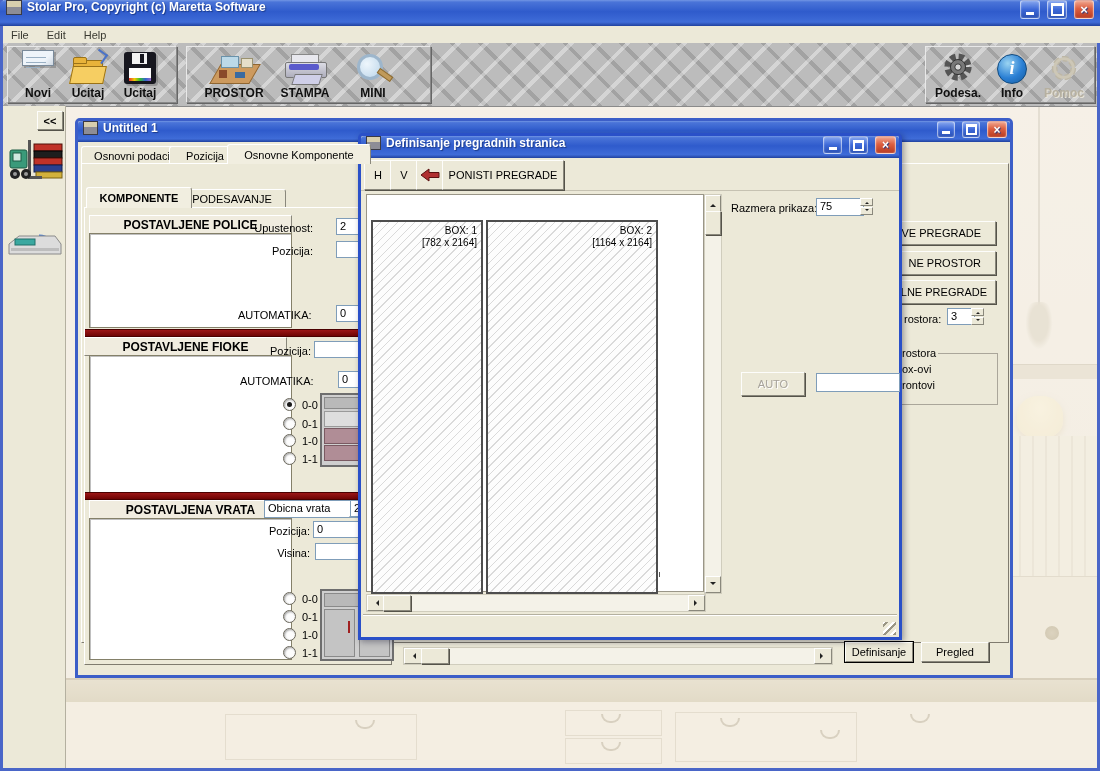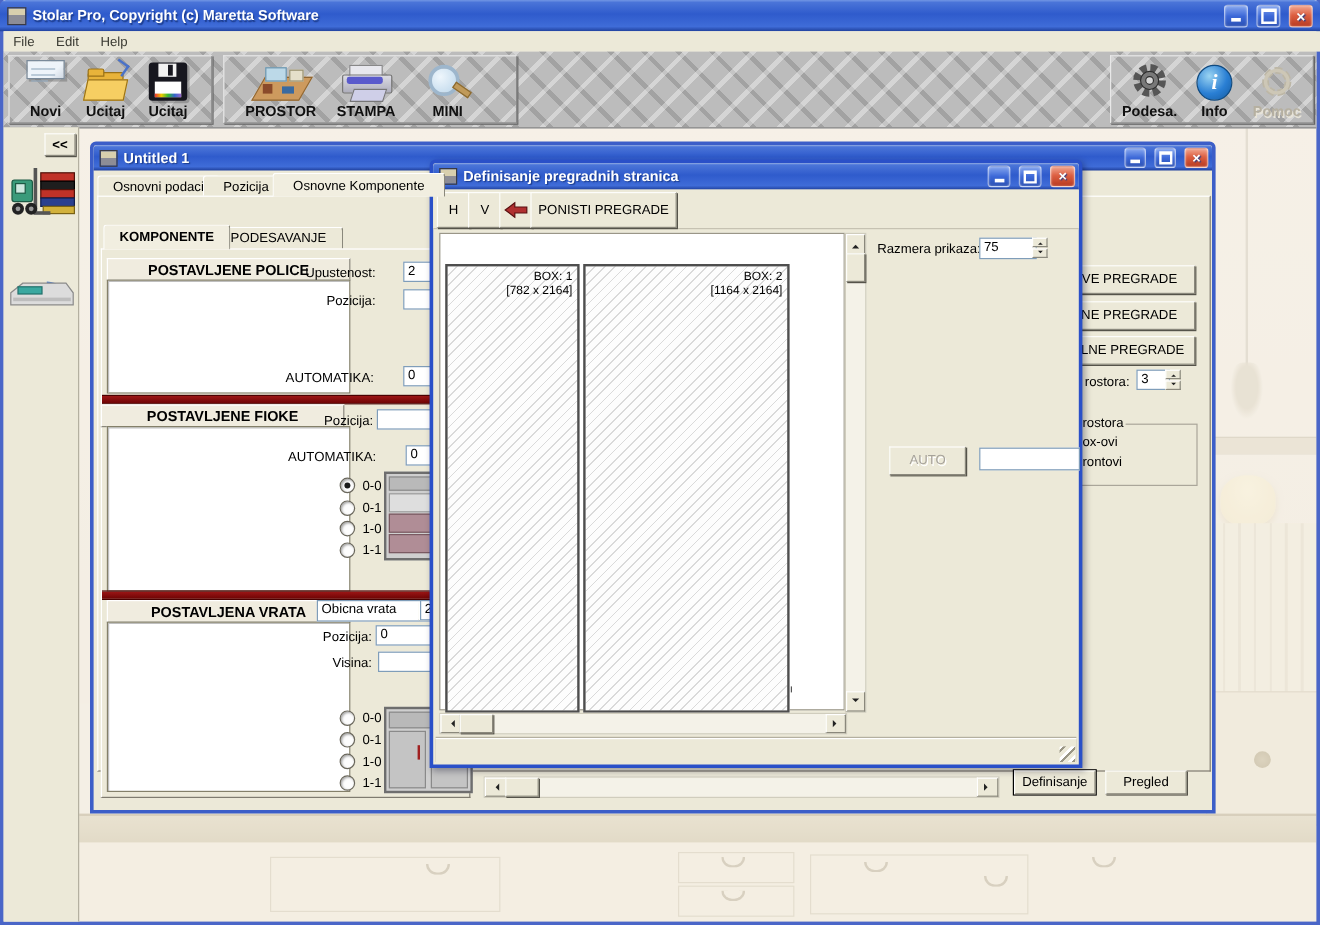--- a/index.html
+++ b/index.html
@@ -2,21 +2,21 @@
 <html><head>
 <meta charset="utf-8">
 <style>
   html,body{margin:0;padding:0;background:#444;}
   #screen{position:relative;width:1100px;height:771px;overflow:hidden;
     font-family:"Liberation Sans", sans-serif;font-size:11px;color:#000;
     background:#f2ede2;}
   .abs{position:absolute;}
   
   .titlebar{background:linear-gradient(180deg,#7296e4 0%,#4a74d8 8%,#2f5bcc 45%,#3f6cd8 85%,#20419e 100%);
-    color:#fff;font-weight:bold;font-size:12px;display:flex;align-items:center;gap:5px;
+    color:#fff;font-weight:bold;font-size:12px;display:flex;gap:5px;
     text-shadow:1px 1px 1px #1a3a8a;}
   .tb-btn{width:18px;height:17px;border-radius:3px;border:1px solid rgba(255,255,255,.55);
     display:flex;align-items:center;justify-content:center;color:#fff;font-size:11px;line-height:1;
     background:linear-gradient(180deg,#86a6ee 0%,#3c68d8 50%,#2a50b4 100%);box-shadow:inset 0 0 2px rgba(255,255,255,.4);}
   .tb-btn.close{background:linear-gradient(180deg,#f0a58e 0%,#dd5f41 45%,#b83a20 100%);}
   .minbar{width:8px;height:3px;background:#fff;margin-top:7px;}
   .maxbox{width:9px;height:8px;border:2px solid #fff;border-top-width:3px;}
   .winframe{border-left:3px solid #4a66c8;border-right:3px solid #4a66c8;border-bottom:3px solid #4a66c8;}
   .raised{border-top:1px solid #fff;border-left:1px solid #fff;border-right:1px solid #7f7b6f;border-bottom:1px solid #7f7b6f;}
   .btn{background:#ece9d8;border:1px solid #8a887c;border-top-color:#fdfdfb;border-left-color:#fdfdfb;
@@ -386,21 +386,21 @@
       <div style="position:absolute;left:2px;top:18px;width:29px;bottom:2px;background:#c4c4c4;border:1px solid #8a8a8a;"></div>
       <div style="position:absolute;right:2px;top:18px;width:29px;bottom:2px;background:#c4c4c4;border:1px solid #8a8a8a;"></div>
       <div style="position:absolute;left:26px;top:30px;width:2px;height:12px;background:#a02020;"></div>
       <div style="position:absolute;right:26px;top:30px;width:2px;height:12px;background:#a02020;"></div>
     </div>
 
     <div class="abs btn" style="left:785px;top:100px;width:133px;height:24px;justify-content:flex-end;padding-right:14px;box-sizing:border-box;">
       <span>VE PREGRADE</span>
     </div>
     <div class="abs btn" style="left:785px;top:130px;width:133px;height:24px;justify-content:flex-end;padding-right:14px;box-sizing:border-box;">
-      <span>NE PREGRADE</span>
+      <span>NE PROSTOR</span>
     </div>
     <div class="abs btn" style="left:785px;top:159px;width:133px;height:24px;justify-content:flex-end;padding-right:8px;box-sizing:border-box;">
       <span>ALNE PREGRADE</span>
     </div>
     <div class="abs lbl" style="left:826px;top:192px;">
       <span>rostora:</span>
     </div>
     <div class="abs textbox" style="left:869px;top:187px;width:20px;height:13px;">
       <span>3</span>
     </div>

